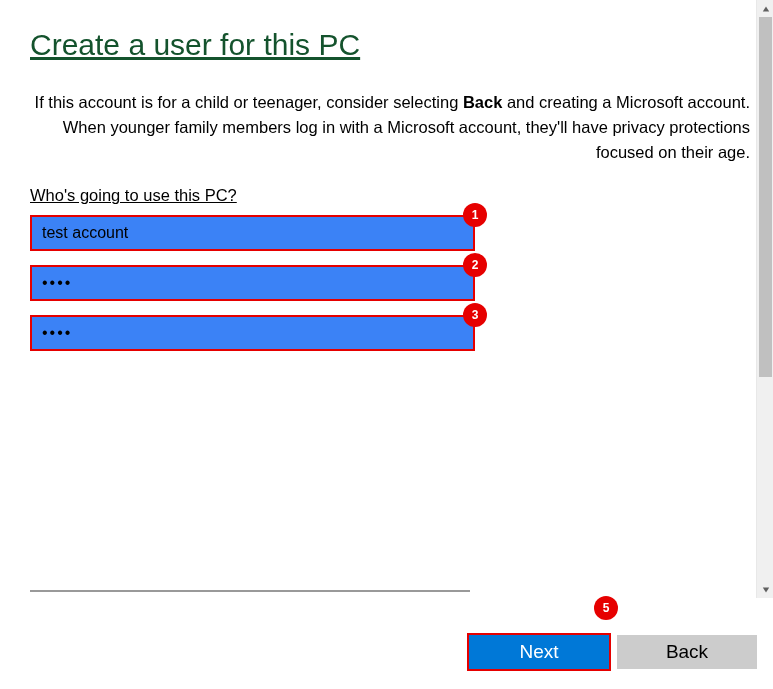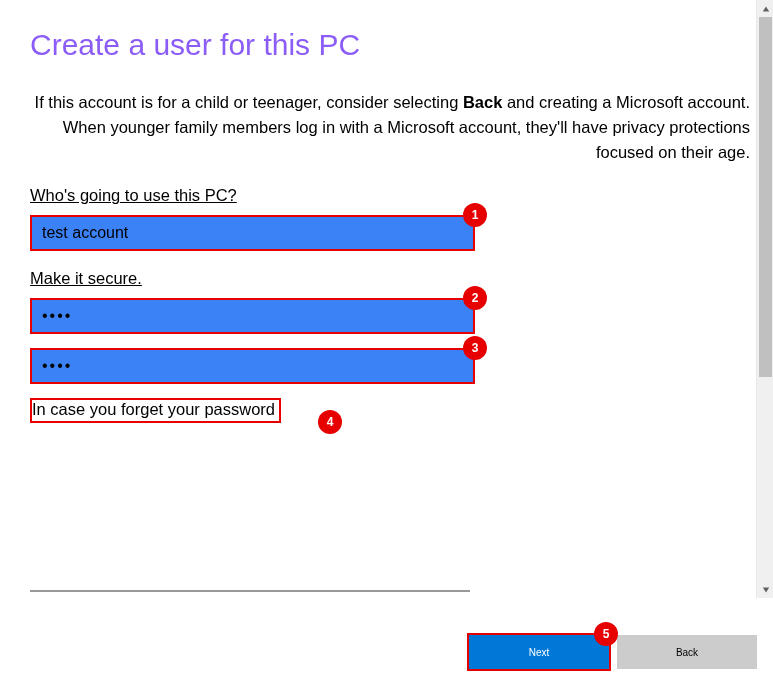--- a/index.html
+++ b/index.html
@@ -41,22 +41,23 @@
     .scroll-arrow.down { position: absolute; bottom: 0; }
     .content {
       position: absolute;
       left: 30px;
       top: 28px;
       width: 720px;
     }
     .page-title {
       font-size: 30px;
       font-weight: 300;
-      color: #8b5cf6;
+      color: #14532d;
       margin-bottom: 28px;
+      text-decoration: underline;
     }
     .description {
       font-size: 16.5px;
       color: #000;
       line-height: 1.5;
       margin-bottom: 22px;
       text-align: right;
     }
     .description strong { font-weight: 700; }
     .section-label {
@@ -122,26 +123,27 @@
       position: absolute;
       bottom: 20px;
       right: 16px;
       display: flex;
       gap: 8px;
     }
     .btn {
       width: 140px;
       height: 34px;
       border: none;
-      font-size: 10px;
+      font-size: 19px;
       font-family: inherit;
       cursor: pointer;
       display: flex;
       align-items: center;
       justify-content: center;
+      margin-top: 26px;
     }
     .btn-next-wrap { position: relative; }
     .btn-next {
       background: #0078d7;
       color: #fff;
       outline: 2px solid #e60000;
       outline-offset: 0;
     }
     .btn-back { background: #ccc; color: #000; }
     .btn-next-wrap .badge { top: -13px; right: -9px; }
@@ -171,36 +173,31 @@
   </p>
 
 
   <div class="section-label">Who's going to use this PC?</div>
 
   <div class="input-wrap">
     <input type="text" class="text-input" value="test account" style="">
     <div class="badge">1</div>
   </div>
 
-  <div class="section-label" style="margin-top:18px;">Make it secure.</div>
 
   <div class="input-wrap">
     <input type="text" class="text-input password" value="••••" style="">
     <div class="badge">2</div>
   </div>
 
   <div class="input-wrap">
     <input type="text" class="text-input password" value="••••" style="">
     <div class="badge">3</div>
   </div>
 
-  <div class="forgot-row">
-    <span class="forgot-label">In case you forget your password</span>
-    <div class="badge">4</div>
-  </div>
 </div>
 
 <div class="hint-line"></div>
 
 <div class="button-bar">
   <div class="btn-next-wrap">
     <button class="btn btn-next">Next</button>
     <div class="badge">5</div>
   </div>
   <button class="btn btn-back">Back</button>

